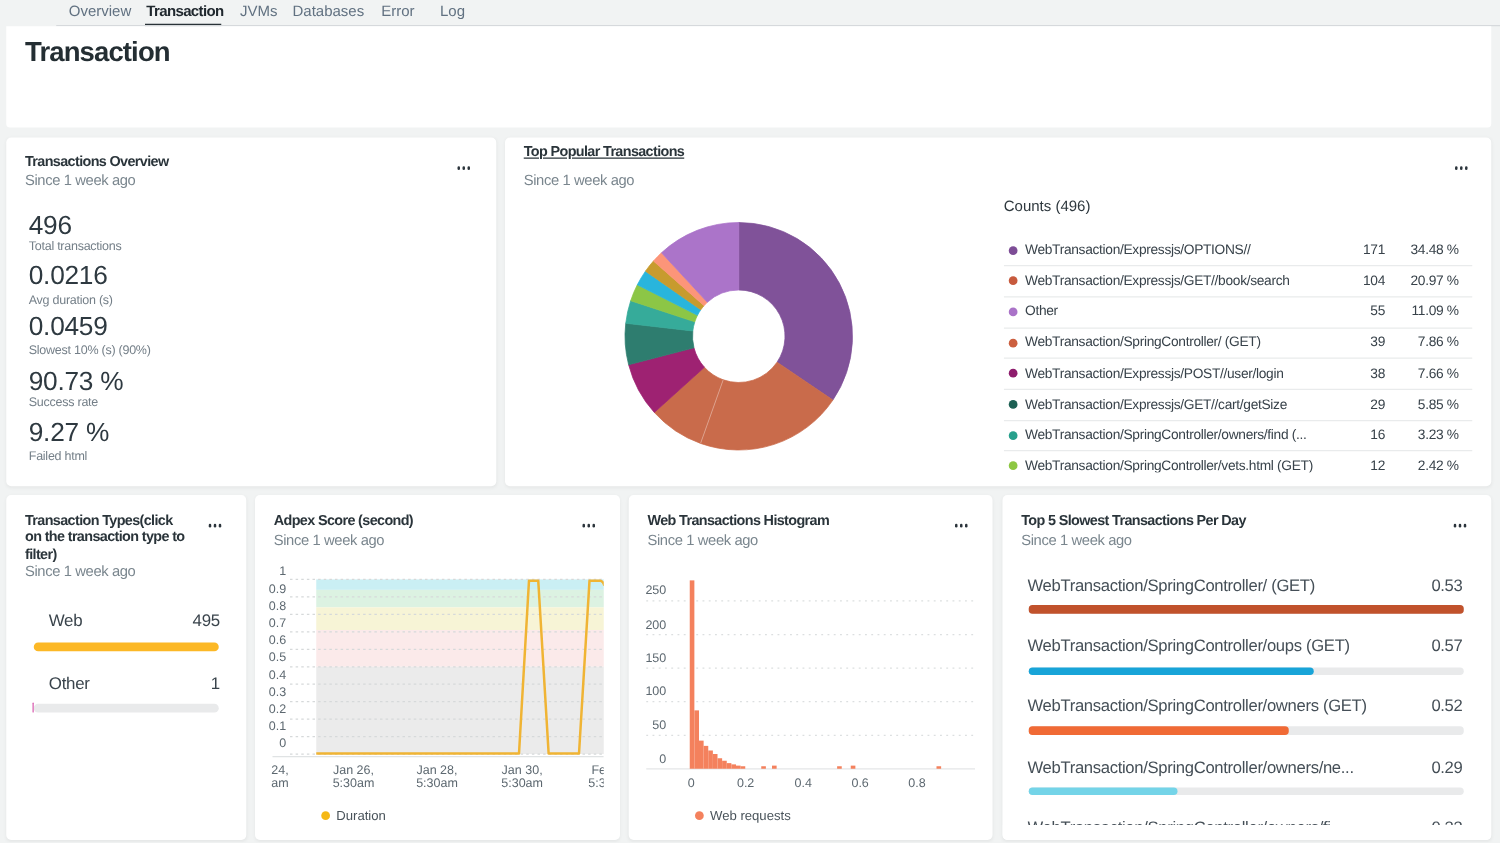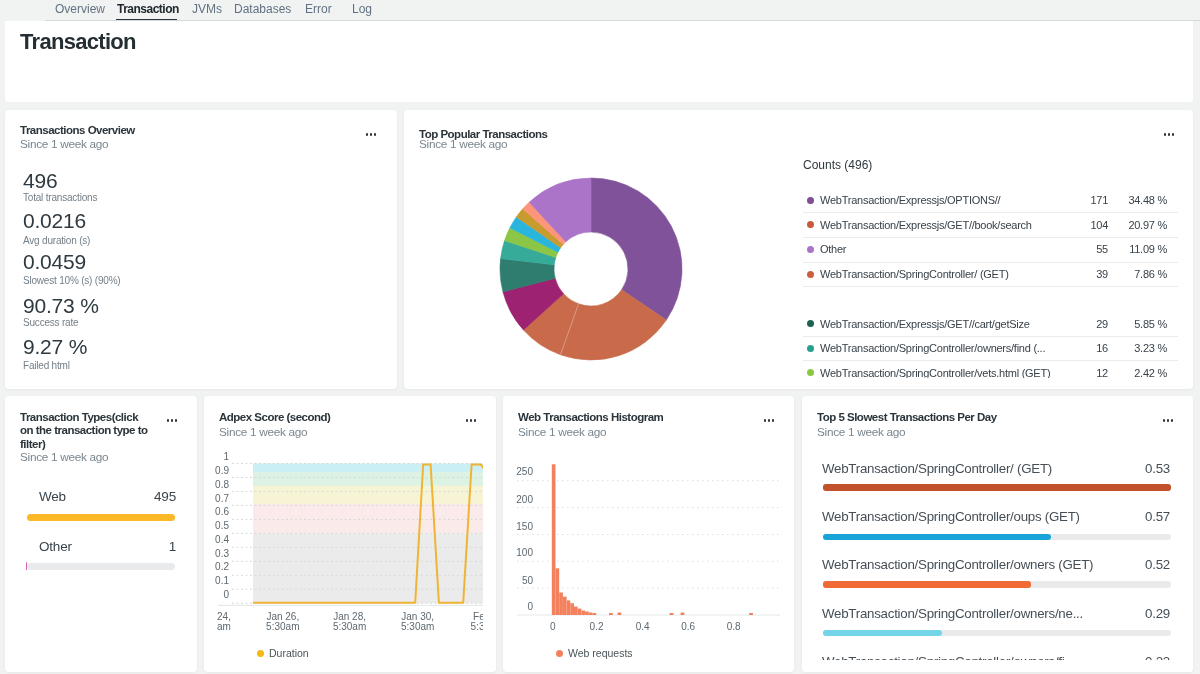--- a/index.html
+++ b/index.html
@@ -72,21 +72,21 @@
   <div class="ml" style="top:124.5px;">Avg duration (s)</div>
   <div class="mv" style="top:141.2px;">0.0459</div>
   <div class="ml" style="top:165.4px;">Slowest 10% (s) (90%)</div>
   <div class="mv" style="top:185px;">90.73 %</div>
   <div class="ml" style="top:207.4px;">Success rate</div>
   <div class="mv" style="top:226.4px;">9.27 %</div>
   <div class="ml" style="top:249.8px;">Failed html</div>
 </div>
 
 <div class="card" id="c2">
-  <div class="ct" style="top:16px;">Top Popular Transactions</div>
+  <div class="ct" style="top:4px;text-decoration:underline;">Top Popular Transactions</div>
   <div class="cs" style="top:26.5px;">Since 1 week ago</div>
   <div class="dots" style="right:19px; top:23px;">
       <i></i>
       <i></i>
       <i></i>
     </div>
   <svg width="380" height="279" style="position:absolute; left:0; top:0;" viewBox="0 0 380 279">
     <path d="M187.00 68.00A91.0 91.0 0 0 1 262.33 210.06L217.63 179.76A37.0 37.0 0 0 0 187.00 122.00Z" fill="#805299" stroke="#805299" stroke-width="0.6"></path>
     <path d="M262.33 210.06A91.0 91.0 0 0 1 156.44 244.72L174.58 193.85A37.0 37.0 0 0 0 217.63 179.76Z" fill="#c96b4b" stroke="#c96b4b" stroke-width="0.6"></path>
     <path d="M156.44 244.72A91.0 91.0 0 0 1 119.46 219.99L159.54 183.80A37.0 37.0 0 0 0 174.58 193.85Z" fill="#c96b4b" stroke="#c96b4b" stroke-width="0.6"></path>
@@ -118,20 +118,26 @@
         <span class="dot" style="background:#aa73c8;"></span>
         <span class="nm">Other</span>
         <span class="ct1">55</span>
         <span class="ct2">11.09 %</span>
       </div>
     <div class="lrow" style="top:74.10px;">
         <span class="dot" style="background:#cc5f3f;"></span>
         <span class="nm">WebTransaction/SpringController/ (GET)</span>
         <span class="ct1">39</span>
         <span class="ct2">7.86 %</span>
+      </div>
+    <div class="lrow" style="top:98.80px;">
+        <span class="dot" style="background:#8e1d6d;"></span>
+        <span class="nm">WebTransaction/Expressjs/POST//user/login</span>
+        <span class="ct1">38</span>
+        <span class="ct2">7.66 %</span>
       </div>
     <div class="lrow" style="top:123.50px;">
         <span class="dot" style="background:#1d6054;"></span>
         <span class="nm">WebTransaction/Expressjs/GET//cart/getSize</span>
         <span class="ct1">29</span>
         <span class="ct2">5.85 %</span>
       </div>
     <div class="lrow" style="top:148.20px;">
         <span class="dot" style="background:#27a08c;"></span>
         <span class="nm">WebTransaction/SpringController/owners/find (...</span>

